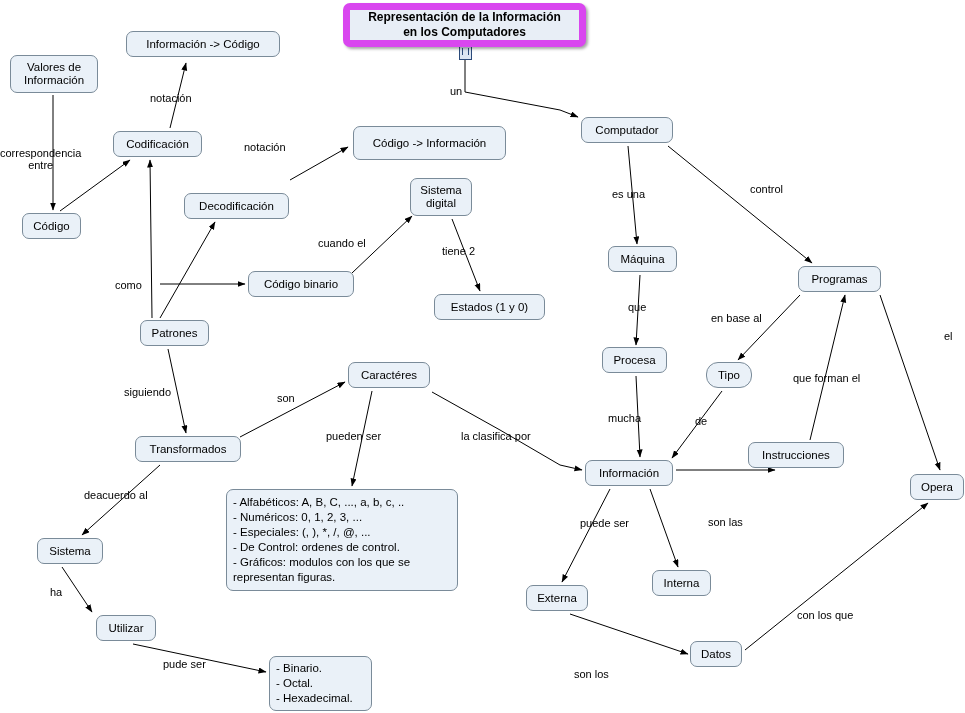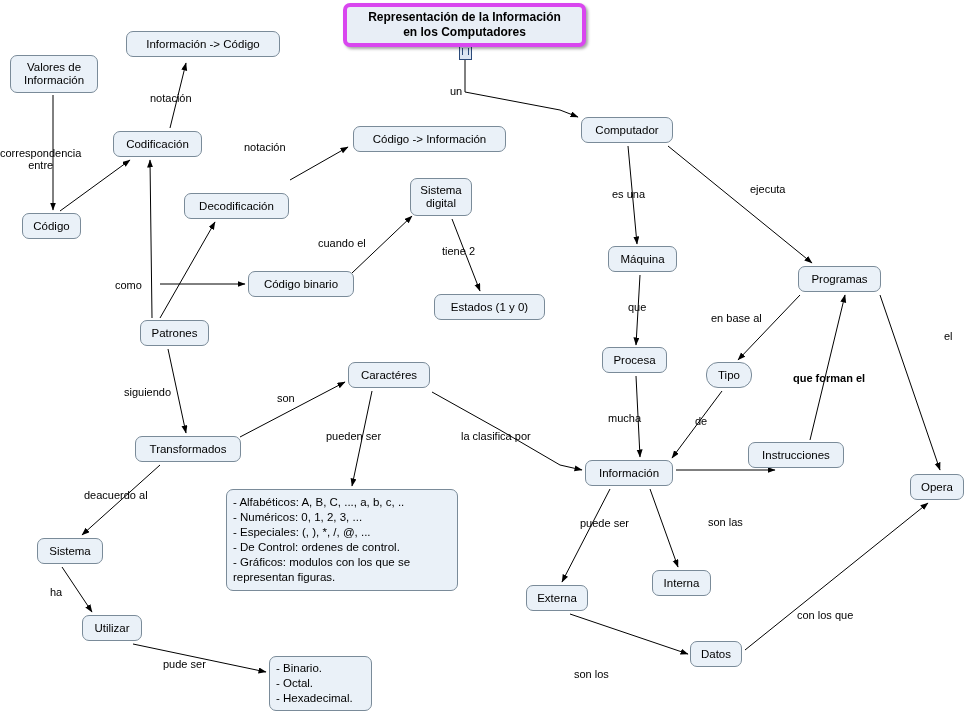--- a/index.html
+++ b/index.html
@@ -36,21 +36,21 @@
     line-height: 13px;
     text-align: center;
     display: flex;
     align-items: center;
     justify-content: center;
     padding: 2px 6px;
     white-space: pre-line;
   }
   .node.title {
     background: #e8eef6;
-    border: 4px solid #d946ef;
+    border: 7px solid #d946ef;
     font-weight: bold;
     font-size: 12px;
     line-height: 15px;
     box-shadow: 2px 2px 3px rgba(0,0,0,0.35);
   }
   .node.box-left {
     text-align: left;
     justify-content: flex-start;
     white-space: pre-line;
     line-height: 15px;
@@ -126,21 +126,21 @@
       </g>
   </svg>
   <div class="title-stub" style="left:459px; top:45px;"></div>
   <div id="nodes">
       <div class="node title" style="left: 343px; top: 3px; width: 243px; height: 44px;">Representación de la Información
 en los Computadores</div>
       <div class="node" style="left: 10px; top: 55px; width: 88px; height: 38px;">Valores de
 Información</div>
       <div class="node" style="left: 126px; top: 31px; width: 154px; height: 26px;">Información -&gt; Código</div>
       <div class="node" style="left: 113px; top: 131px; width: 89px; height: 26px;">Codificación</div>
-      <div class="node" style="left: 353px; top: 126px; width: 153px; height: 26px;">Código -&gt; Información</div>
+      <div class="node" style="left: 353px; top: 126px; width: 153px; height: 34px;">Código -&gt; Información</div>
       <div class="node" style="left: 581px; top: 117px; width: 92px; height: 26px;">Computador</div>
       <div class="node" style="left: 184px; top: 193px; width: 105px; height: 26px;">Decodificación</div>
       <div class="node" style="left: 410px; top: 178px; width: 62px; height: 38px;">Sistema
 digital</div>
       <div class="node" style="left: 22px; top: 213px; width: 59px; height: 26px;">Código</div>
       <div class="node" style="left: 608px; top: 246px; width: 69px; height: 26px;">Máquina</div>
       <div class="node" style="left: 248px; top: 271px; width: 106px; height: 26px;">Código binario</div>
       <div class="node" style="left: 434px; top: 294px; width: 111px; height: 26px;">Estados (1 y 0)</div>
       <div class="node" style="left: 798px; top: 266px; width: 83px; height: 26px;">Programas</div>
       <div class="node" style="left: 140px; top: 320px; width: 69px; height: 26px;">Patrones</div>
@@ -153,43 +153,43 @@
       <div class="node" style="left: 910px; top: 474px; width: 54px; height: 26px;">Opera</div>
       <div class="node box-left" style="left: 226px; top: 489px; width: 232px; height: 102px;">- Alfabéticos: A, B, C, ..., a, b, c, ..
 - Numéricos: 0, 1, 2, 3, ...
 - Especiales: (, ), *, /, @, ...
 - De Control: ordenes de control.
 - Gráficos: modulos con los que se
                  representan figuras.</div>
       <div class="node" style="left: 37px; top: 538px; width: 66px; height: 26px;">Sistema</div>
       <div class="node" style="left: 526px; top: 585px; width: 62px; height: 26px;">Externa</div>
       <div class="node" style="left: 652px; top: 570px; width: 59px; height: 26px;">Interna</div>
-      <div class="node" style="left: 82px; top: 615px; width: 60px; height: 26px;">Utilizar</div>
+      <div class="node" style="left: 96px; top: 615px; width: 60px; height: 26px;">Utilizar</div>
       <div class="node" style="left: 690px; top: 641px; width: 52px; height: 26px;">Datos</div>
       <div class="node box-left" style="left: 269px; top: 656px; width: 103px; height: 55px;">- Binario.
 - Octal.
 - Hexadecimal.</div>
     </div>
   <div id="labels">
       <div class="link-label" style="left: 450px; top: 85px;">un</div>
       <div class="link-label" style="left: 150px; top: 92px;">notación</div>
       <div class="link-label" style="left: 244px; top: 141px;">notación</div>
       <div class="link-label" style="left: 0px; top: 147px;">correspondencia
 entre</div>
       <div class="link-label" style="left: 612px; top: 188px;">es una</div>
-      <div class="link-label" style="left: 750px; top: 183px;">ejecuta</div>
+      <div class="link-label" style="left: 750px; top: 183px;">control</div>
       <div class="link-label" style="left: 318px; top: 237px;">cuando el</div>
       <div class="link-label" style="left: 442px; top: 245px;">tiene 2</div>
       <div class="link-label" style="left: 115px; top: 279px;">como</div>
       <div class="link-label" style="left: 628px; top: 301px;">que</div>
       <div class="link-label" style="left: 711px; top: 312px;">en base al</div>
       <div class="link-label" style="left: 944px; top: 330px;">el</div>
       <div class="link-label" style="left: 124px; top: 386px;">siguiendo</div>
       <div class="link-label" style="left: 277px; top: 392px;">son</div>
-      <div class="link-label" style="left: 793px; top: 372px; font-weight: bold;">que forman el</div>
+      <div class="link-label" style="left: 793px; top: 372px;">que forman el</div>
       <div class="link-label" style="left: 326px; top: 430px; text-align: right;">pueden ser</div>
       <div class="link-label" style="left: 461px; top: 430px;">la clasifica por</div>
       <div class="link-label" style="left: 608px; top: 412px;">mucha</div>
       <div class="link-label" style="left: 695px; top: 415px;">de</div>
       <div class="link-label" style="left: 84px; top: 489px;">deacuerdo al</div>
       <div class="link-label" style="left: 708px; top: 516px;">son las</div>
       <div class="link-label" style="left: 580px; top: 517px;">puede ser</div>
       <div class="link-label" style="left: 50px; top: 586px;">ha</div>
       <div class="link-label" style="left: 797px; top: 609px;">con los que</div>
       <div class="link-label" style="left: 163px; top: 658px;">pude ser</div>

